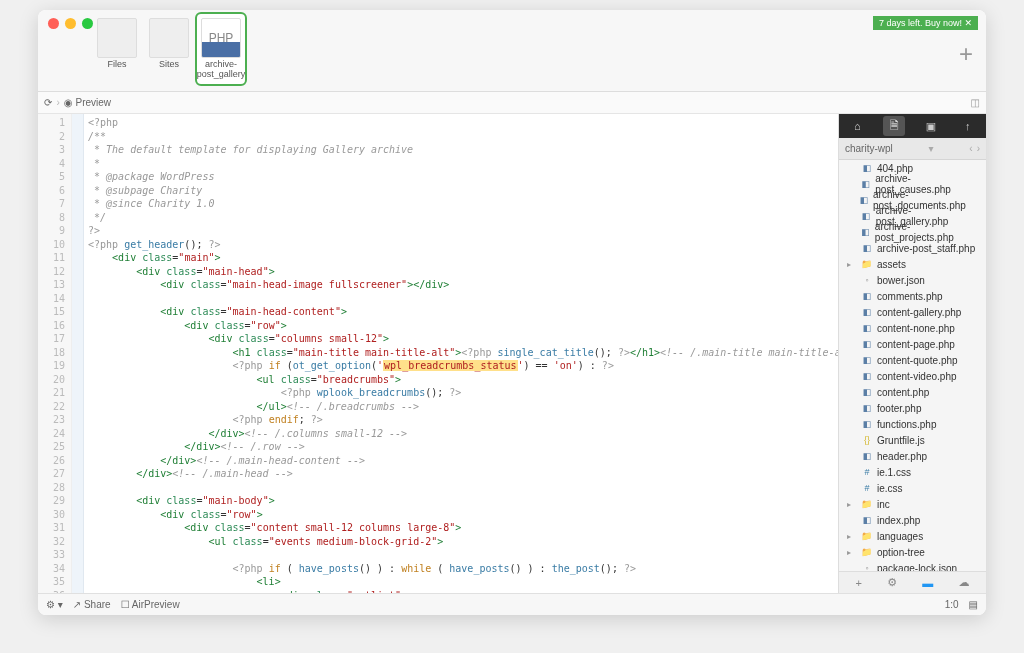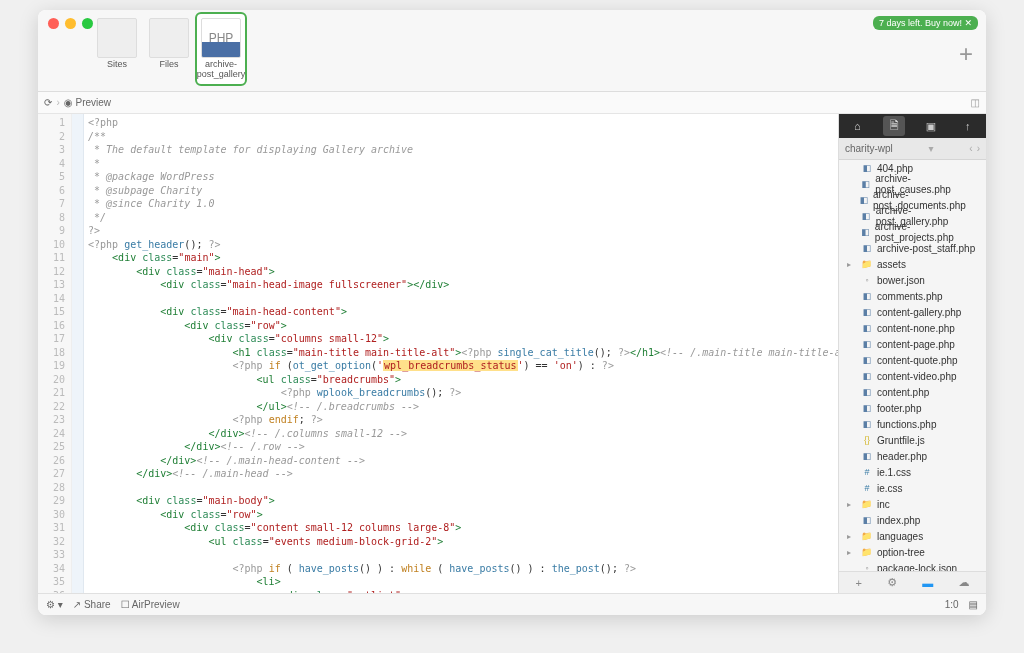--- a/index.html
+++ b/index.html
@@ -8,21 +8,21 @@
 .titlebar { height: 82px; background: #f7f7f7; border-bottom: 1px solid #ddd; position: relative; display: flex; }
 .traffic { position: absolute; left: 10px; top: 8px; display: flex; gap: 6px; }
 .tl { width: 11px; height: 11px; border-radius: 50%; }
 .tl.r { background: #ff5f57; } .tl.y { background: #ffbd2e; } .tl.g { background: #28c940; }
 .tabs { display: flex; gap: 4px; margin-left: 55px; margin-top: 4px; align-items: flex-start; }
 .tab { width: 48px; display: flex; flex-direction: column; align-items: center; gap: 2px; padding: 4px; border-radius: 4px; cursor: pointer; }
 .tab.active { outline: 2px solid #4caf50; background: #fff; }
 .tab-thumb { width: 40px; height: 40px; background: #eee; border: 1px solid #ddd; border-radius: 2px; display: flex; align-items: center; justify-content: center; font-size: 12px; color: #888; }
 .tab-thumb.php { background: linear-gradient(#fff 60%, #4a6fa5 60%); }
 .tab-label { font-size: 9px; color: #555; text-align: center; line-height: 1.1; }
-.buy { position: absolute; right: 8px; top: 6px; background: #4caf50; color: #fff; font-size: 9px; padding: 2px 6px; border-radius: 6px; }
+.buy { position: absolute; right: 8px; top: 6px; background: #4caf50; color: #fff; font-size: 9px; padding: 2px 6px; border-radius: 0; }
 .add-btn { position: absolute; right: 6px; top: 30px; font-size: 24px; color: #999; cursor: pointer; width: 28px; height: 28px; display: flex; align-items: center; justify-content: center; }
 .breadcrumb-bar { height: 22px; background: #fafafa; border-bottom: 1px solid #e5e5e5; display: flex; align-items: center; padding: 0 6px; font-size: 10px; color: #666; gap: 4px; }
 .bc-item { padding: 2px 8px; border-radius: 3px; cursor: pointer; }
 .bc-item.active { background: #2196f3; color: #fff; }
 .bc-sep { color: #bbb; }
 .bc-reload, .bc-preview { color: #666; cursor: pointer; display: flex; align-items: center; gap: 3px; }
 .body { flex: 1; display: flex; overflow: hidden; }
 .editor { flex: 1; display: flex; background: #fff; overflow: hidden; font-family: Menlo, Monaco, Consolas, monospace; font-size: 10px; line-height: 1.35; position: relative; }
 .gutter { width: 34px; background: #f7f7f7; border-right: 1px solid #eee; text-align: right; color: #bbb; padding: 2px 6px 2px 2px; user-select: none; }
 .gutter div { height: 13.5px; }
@@ -64,25 +64,25 @@
 <div class="window">
   <div class="titlebar">
     <div class="traffic">
       <div class="tl r"></div>
       <div class="tl y"></div>
       <div class="tl g"></div>
     </div>
     <div class="tabs" id="tabs">
         <div class="tab">
           <div class="tab-thumb"></div>
-          <div class="tab-label">Sites</div>
+          <div class="tab-label">Files</div>
         </div>
         <div class="tab">
           <div class="tab-thumb"></div>
-          <div class="tab-label">Files</div>
+          <div class="tab-label">Sites</div>
         </div>
         <div class="tab active">
           <div class="tab-thumb php">PHP</div>
           <div class="tab-label">archive-post_gallery</div>
         </div>
       </div>
     <div class="buy">7 days left. Buy now! ✕</div>
     <div class="add-btn">+</div>
   </div>
 

